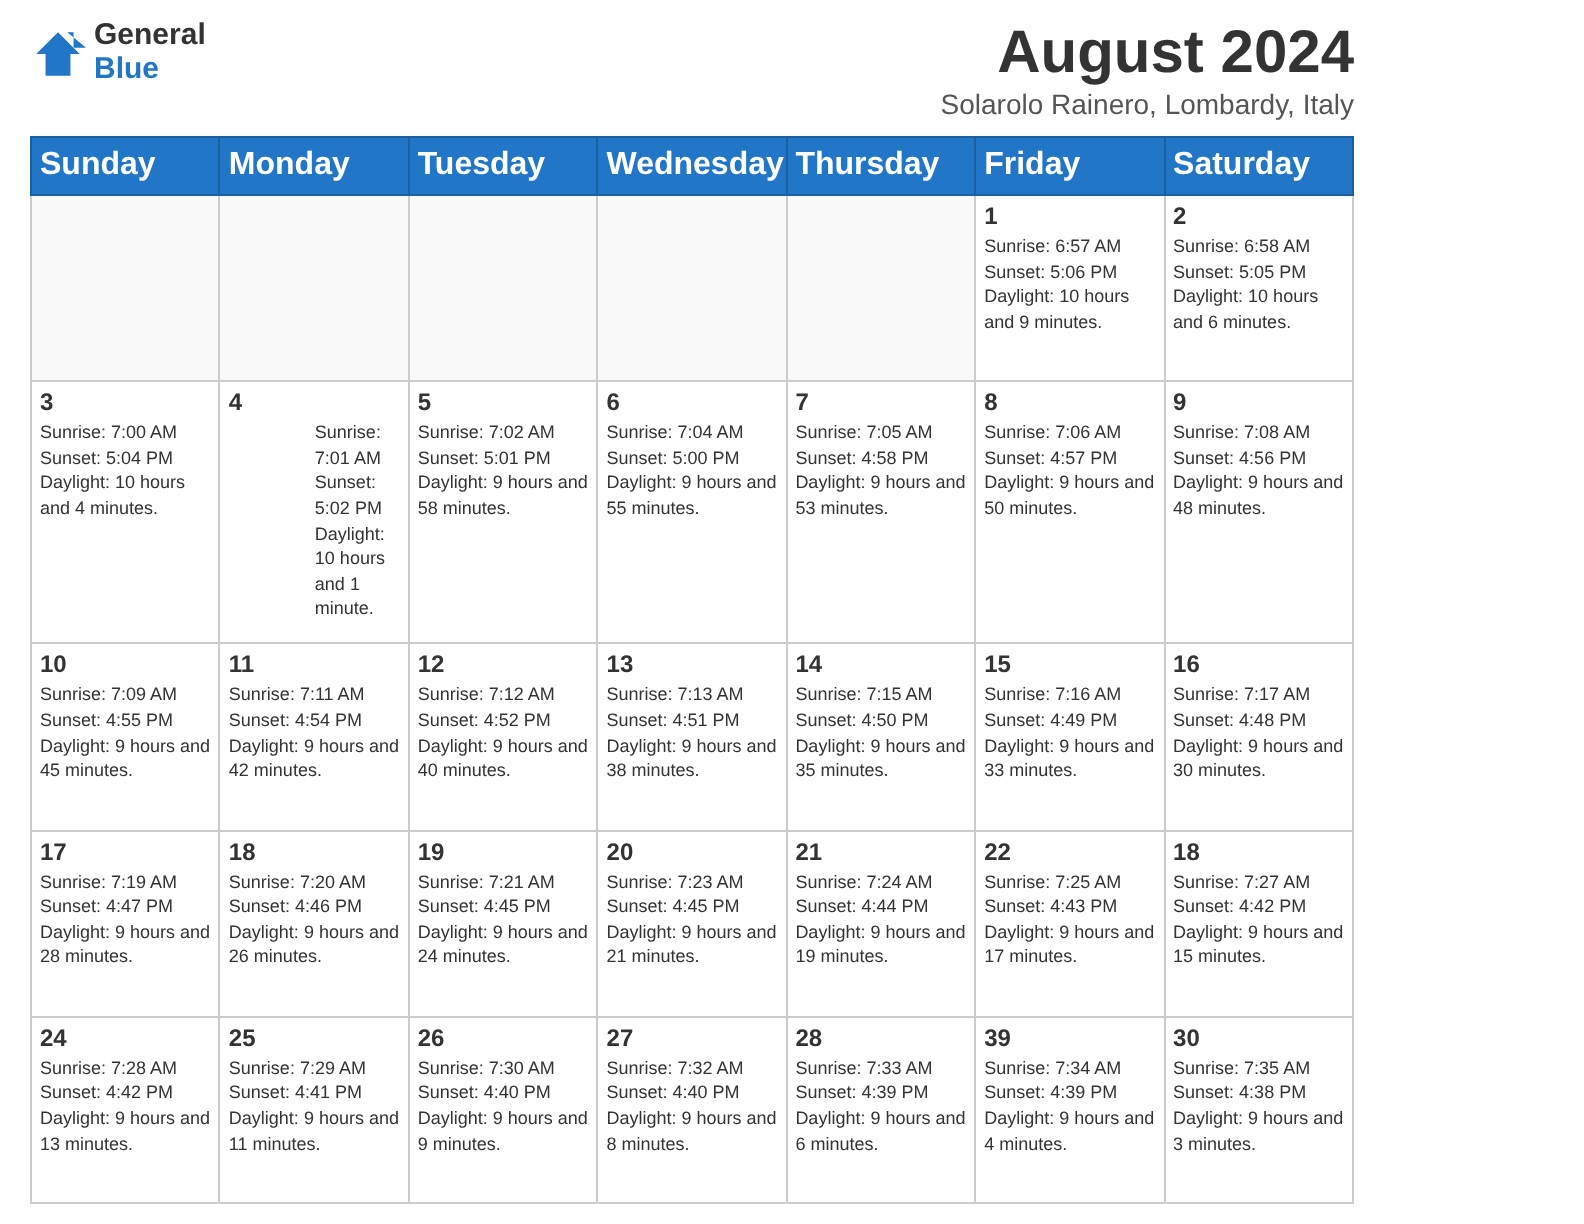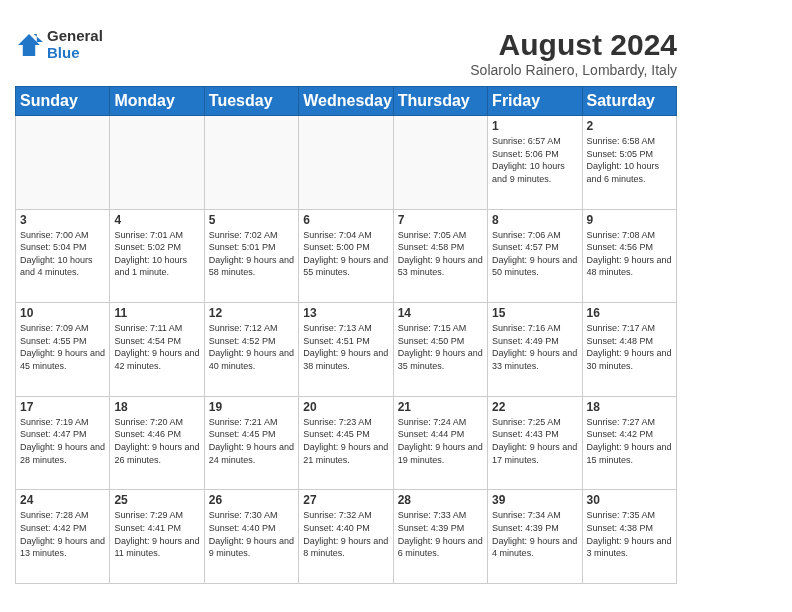--- a/index.html
+++ b/index.html
@@ -6,21 +6,21 @@
     body {
       font-family: Arial, sans-serif;
       background: #fff;
       width: 792px;
       height: 612px;
       overflow: hidden;
     }
     .page {
       width: 692px;
       height: 612px;
-      padding: 28px 15px;
+      padding: 10px 15px;
       display: flex;
       flex-direction: column;
     }
     .header {
       display: flex;
       justify-content: space-between;
       align-items: flex-start;
       margin-bottom: 8px;
     }
     .logo {
@@ -152,21 +152,21 @@
         </tr>
         <tr>
           <td>
             <span class="day-number">3</span>
             <div class="day-info" style="white-space: pre-line;">Sunrise: 7:00 AM
 Sunset: 5:04 PM
 Daylight: 10 hours and 4 minutes.</div>
           </td>
           <td>
             <span class="day-number">4</span>
-            <div class="day-info" style="white-space: pre-line;">Sunrise: 7:01 AM
+            <div class="day-info" style="white-space: pre-line; margin-left: 43px;">Sunrise: 7:01 AM
 Sunset: 5:02 PM
 Daylight: 10 hours and 1 minute.</div>
           </td>
           <td>
             <span class="day-number">5</span>
             <div class="day-info" style="white-space: pre-line;">Sunrise: 7:02 AM
 Sunset: 5:01 PM
 Daylight: 9 hours and 58 minutes.</div>
           </td>
           <td>

